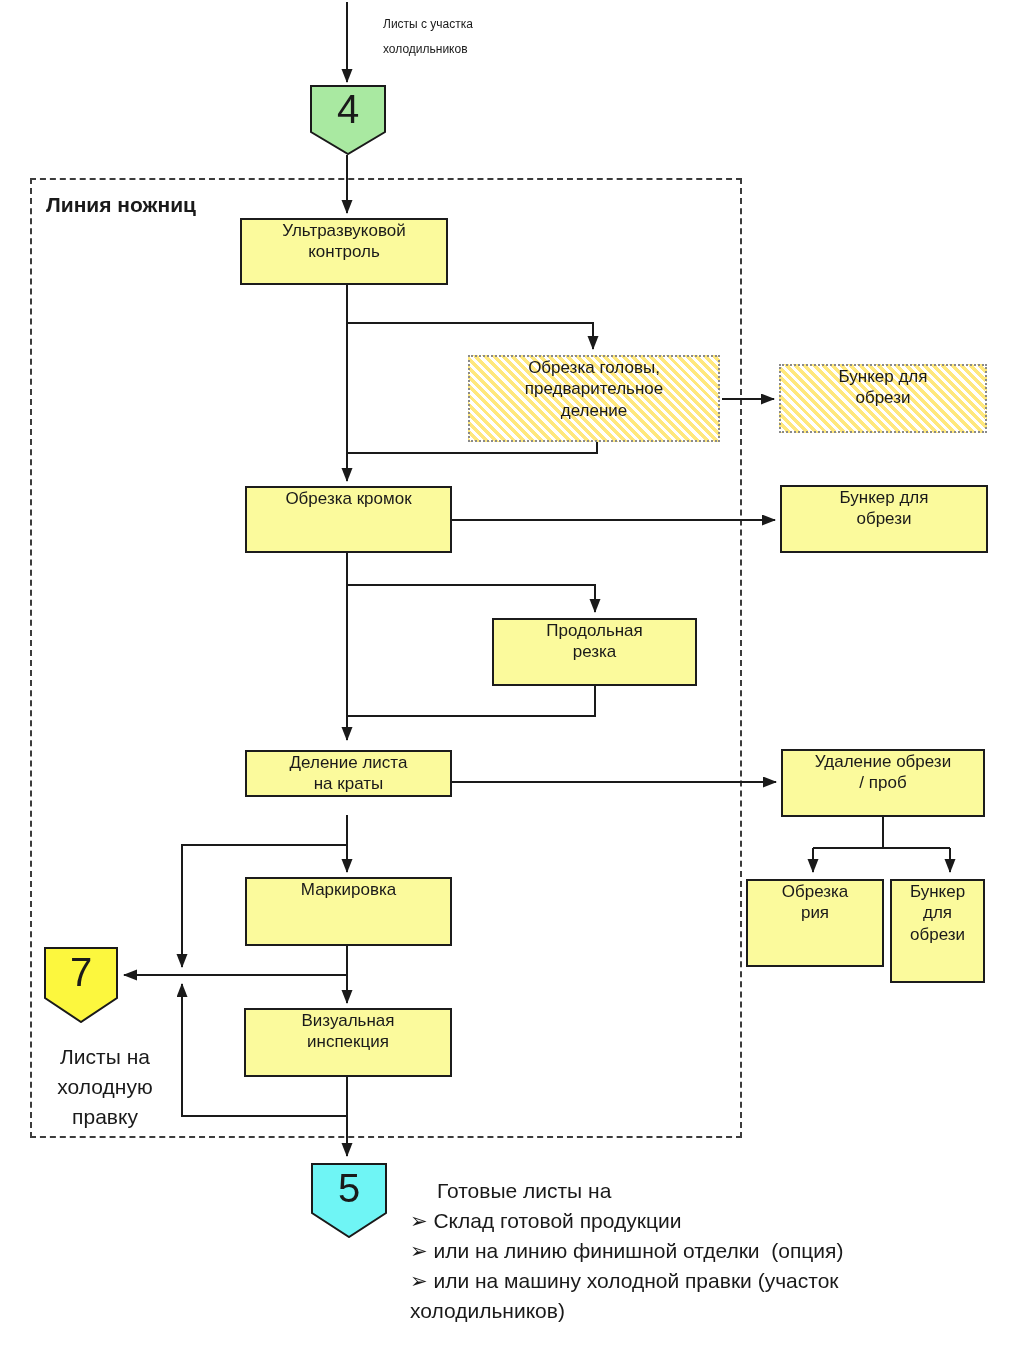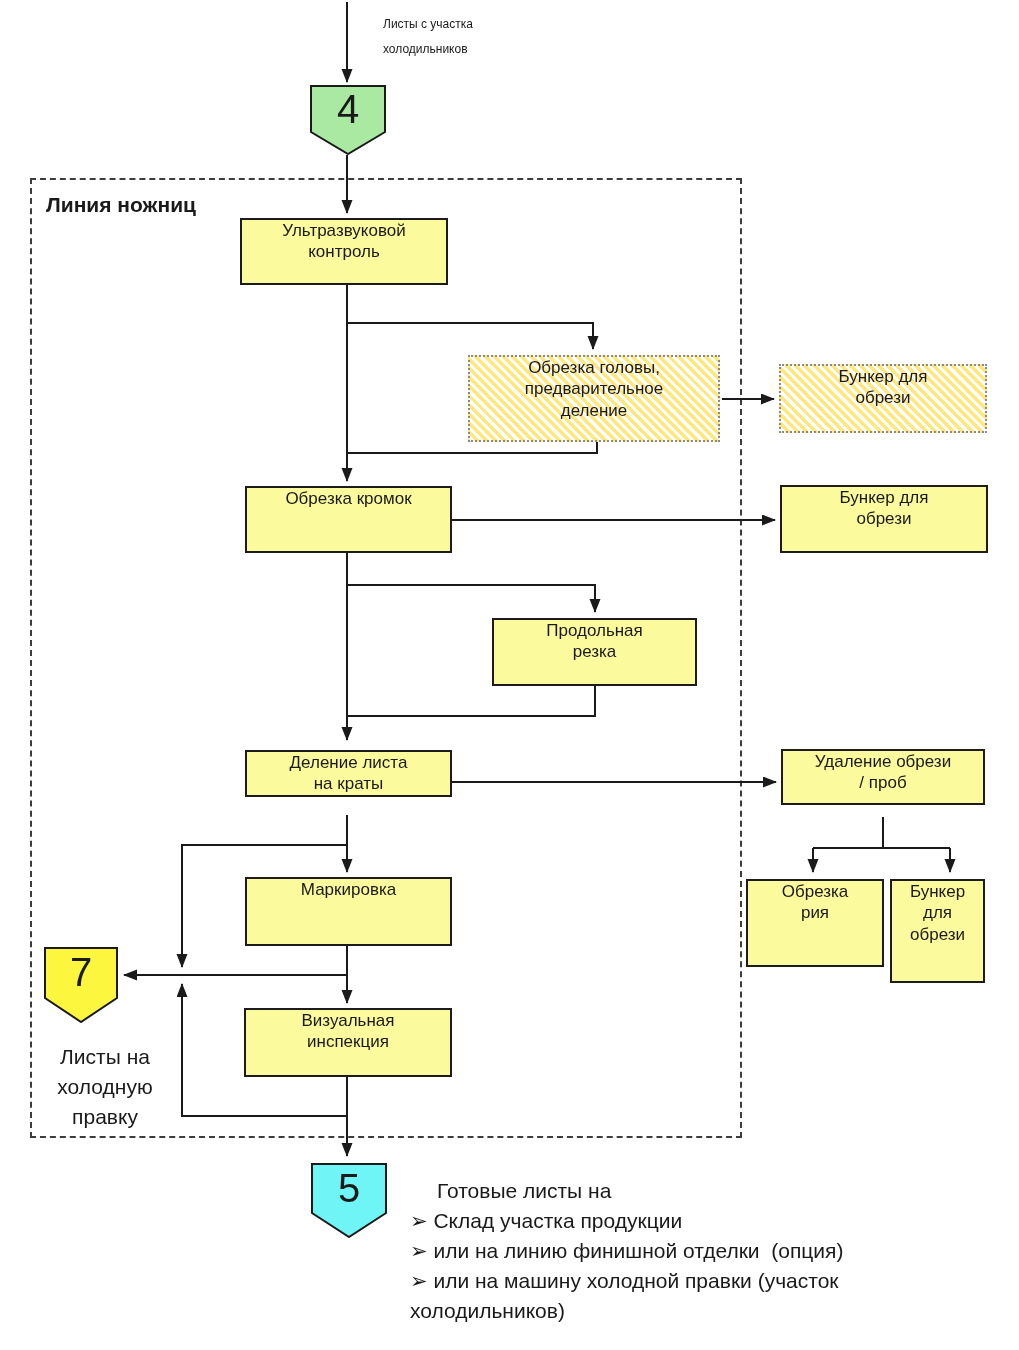--- a/index.html
+++ b/index.html
@@ -108,21 +108,21 @@
   <div class="node" style="left:492px;top:618px;width:205px;height:68px">
     <span>Продольная
 резка</span>
   </div>
 
   <div class="node" style="left:245px;top:750px;width:207px;height:47px">
     <span>Деление листа
 на краты</span>
   </div>
 
-  <div class="node" style="left:781px;top:749px;width:204px;height:56px">
+  <div class="node" style="left:781px;top:749px;width:204px;height:68px">
     <span>Удаление обрези
 / проб</span>
   </div>
 
   <div class="node" style="left:245px;top:877px;width:207px;height:69px">
     <span>Маркировка</span>
   </div>
 
   <div class="node" style="left:746px;top:879px;width:138px;height:88px">
     <span>Обрезка
@@ -163,19 +163,19 @@
 
   <div class="free-label input-label">Листы с участка
 холодильников</div>
 
   <div class="free-label left-out-label">Листы на
 холодную
 правку</div>
 
   <div class="output-note">
     <div class="line indent">Готовые листы на</div>
-    <div class="line">➢ Склад участка продукции</div>
+    <div class="line">➢ Склад готовой продукции</div>
     <div class="line">➢ или на линию финишной отделки  (опция)</div>
     <div class="line">➢ или на машину холодной правки (участок</div>
     <div class="line">холодильников)</div>
   </div>
 
 </div>
 
 </body></html>

